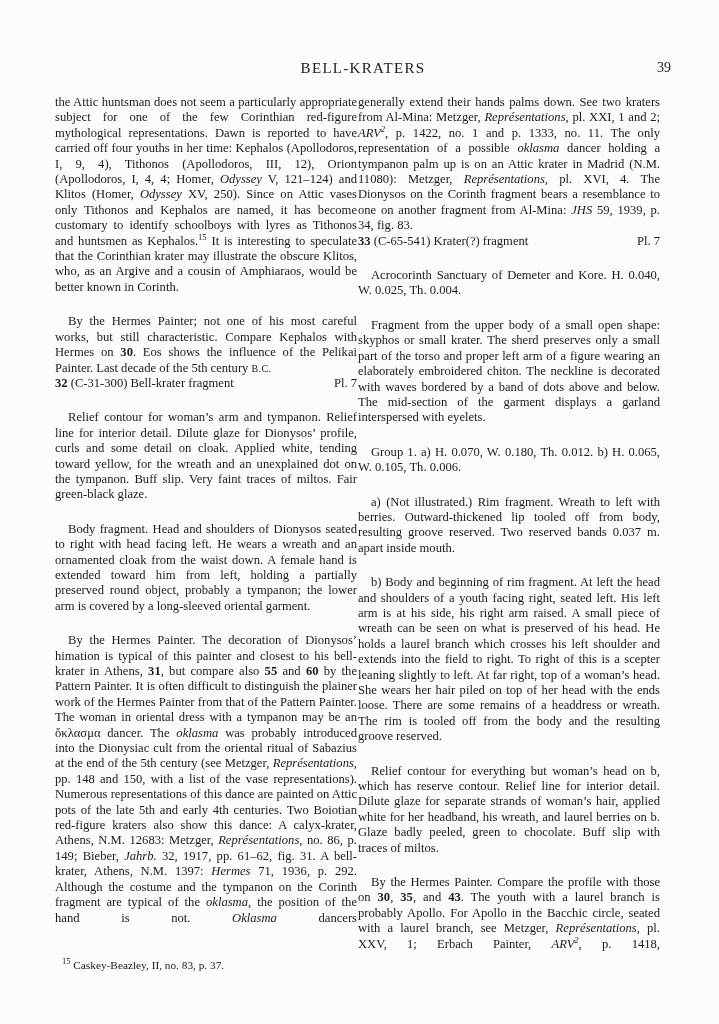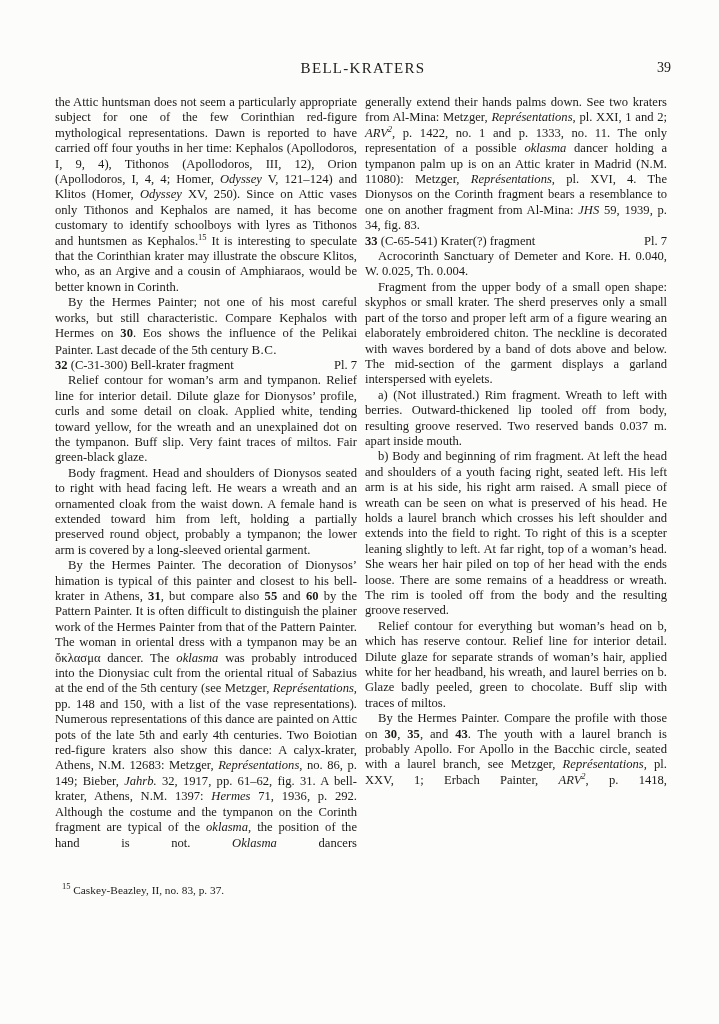--- a/index.html
+++ b/index.html
@@ -35,51 +35,51 @@
     right: 0;
     top: 0;
     font-size: 14px;
   }
   .body {
     position: absolute;
     top: 95px;
     left: 55px;
     width: 616px;
     display: flex;
-    gap: 8px;
+    gap: 1px;
   }
   .col {
     width: 302px;
     font-size: 12.6px;
     line-height: 15.4px;
     text-align: justify;
   }
   p { margin: 0; }
-  .para.indent { text-indent: 13px; }
+  .para.indent { text-indent: 13px; margin-top: 19px; }
   .para.cont { text-align-last: justify; }
   .entry {
     display: flex;
     justify-content: space-between;
   }
   .entry .plate { white-space: nowrap; padding-left: 8px; }
   .run-r { }
   .run-i { font-style: italic; }
   .run-b { font-weight: bold; }
   .run-sup {
     font-size: 8.5px;
     vertical-align: super;
     line-height: 0;
   }
   .run-isup {
     font-size: 8.5px;
     vertical-align: super;
     font-style: italic;
     line-height: 0;
   }
-  .run-sc { font-size: 13px; letter-spacing: 0.4px; }
+  .run-sc { font-size: 10px; letter-spacing: 0.4px; }
   .footnote {
     margin-top: 32px;
     font-size: 11.3px;
     line-height: 14px;
     text-align: left;
     text-indent: 7px;
   }
 </style>
 </head>
 <body>
@@ -103,19 +103,20 @@
         <p class="footnote"><span class="run-sup">15</span><span class="run-r"> Caskey-Beazley, II, no. 83, p. 37.</span></p>
       </div>
     <div class="col" id="col-right">
         <p class="para"><span class="run-r">generally extend their hands palms down. See two kraters from Al-Mina: Metzger, </span><span class="run-i">Représentations</span><span class="run-r">, pl. XXI, 1 and 2; </span><span class="run-i">ARV</span><span class="run-isup">2</span><span class="run-r">, p. 1422, no. 1 and p. 1333, no. 11. The only representation of a possible </span><span class="run-i">oklasma</span><span class="run-r"> dancer holding a tympanon palm up is on an Attic krater in Madrid (N.M. 11080): Metzger, </span><span class="run-i">Représentations</span><span class="run-r">, pl. XVI, 4. The Dionysos on the Corinth fragment bears a resemblance to one on another fragment from Al-Mina: </span><span class="run-i">JHS</span><span class="run-r"> 59, 1939, p. 34, fig. 83.</span></p>
         <p class="entry">
           <span class="entry-left"><span class="run-b">33</span><span class="run-r"> (C-65-541) Krater(?) fragment</span></span>
           <span class="plate">Pl. 7</span>
         </p>
         <p class="para indent"><span class="run-r">Acrocorinth Sanctuary of Demeter and Kore. H. 0.040, W. 0.025, Th. 0.004.</span></p>
         <p class="para indent"><span class="run-r">Fragment from the upper body of a small open shape: skyphos or small krater. The sherd preserves only a small part of the torso and proper left arm of a figure wearing an elaborately embroidered chiton. The neckline is decorated with waves bordered by a band of dots above and below. The mid-section of the garment displays a garland interspersed with eyelets.</span></p>
+        <p class="para indent"><span class="run-r">Group 1. a) H. 0.070, W. 0.180, Th. 0.012. b) H. 0.065, W. 0.105, Th. 0.006.</span></p>
         <p class="para indent"><span class="run-r">a) (Not illustrated.) Rim fragment. Wreath to left with berries. Outward-thickened lip tooled off from body, resulting groove reserved. Two reserved bands 0.037 m. apart inside mouth.</span></p>
         <p class="para indent"><span class="run-r">b) Body and beginning of rim fragment. At left the head and shoulders of a youth facing right, seated left. His left arm is at his side, his right arm raised. A small piece of wreath can be seen on what is preserved of his head. He holds a laurel branch which crosses his left shoulder and extends into the field to right. To right of this is a scepter leaning slightly to left. At far right, top of a woman’s head. She wears her hair piled on top of her head with the ends loose. There are some remains of a headdress or wreath. The rim is tooled off from the body and the resulting groove reserved.</span></p>
         <p class="para indent"><span class="run-r">Relief contour for everything but woman’s head on b, which has reserve contour. Relief line for interior detail. Dilute glaze for separate strands of woman’s hair, applied white for her headband, his wreath, and laurel berries on b. Glaze badly peeled, green to chocolate. Buff slip with traces of miltos.</span></p>
         <p class="para indent cont"><span class="run-r">By the Hermes Painter. Compare the profile with those on </span><span class="run-b">30</span><span class="run-r">, </span><span class="run-b">35</span><span class="run-r">, and </span><span class="run-b">43</span><span class="run-r">. The youth with a laurel branch is probably Apollo. For Apollo in the Bacchic circle, seated with a laurel branch, see Metzger, </span><span class="run-i">Représentations</span><span class="run-r">, pl. XXV, 1; Erbach Painter, </span><span class="run-i">ARV</span><span class="run-isup">2</span><span class="run-r">, p. 1418,</span></p>
       </div>
   </div>
 </div>
 
 </body></html>

